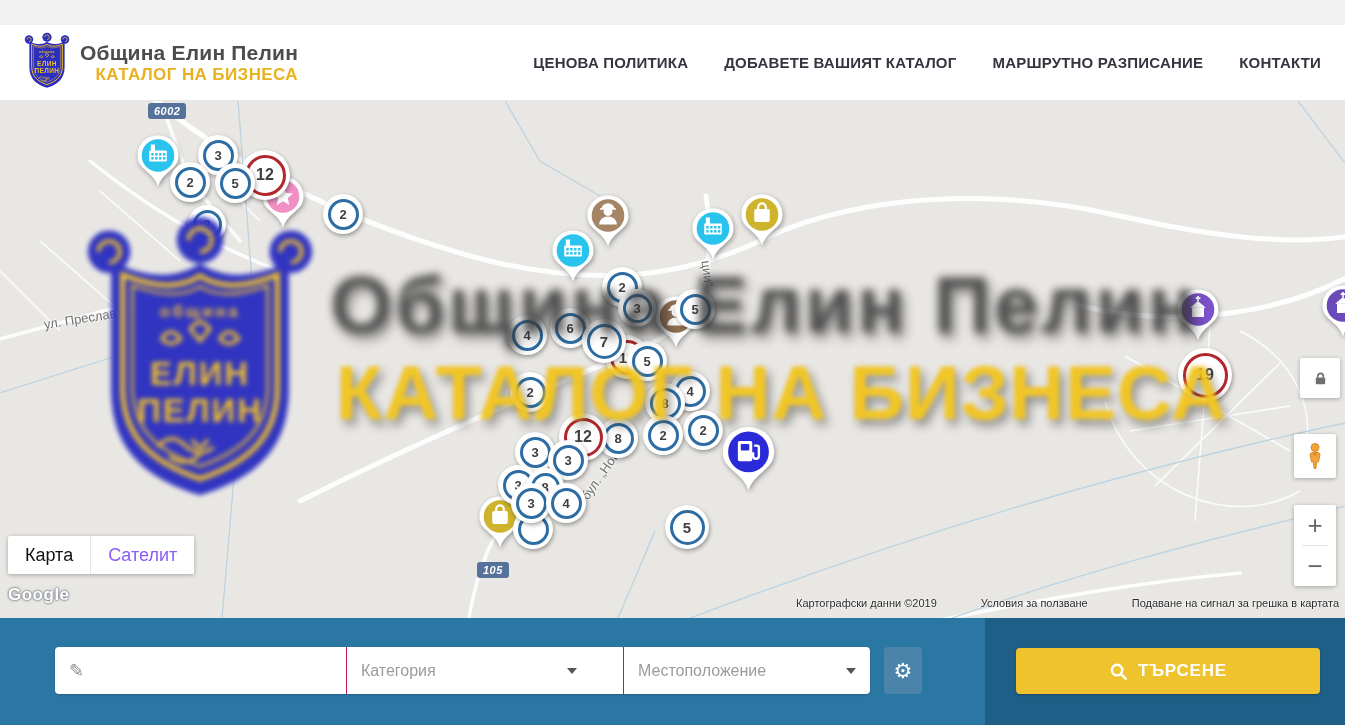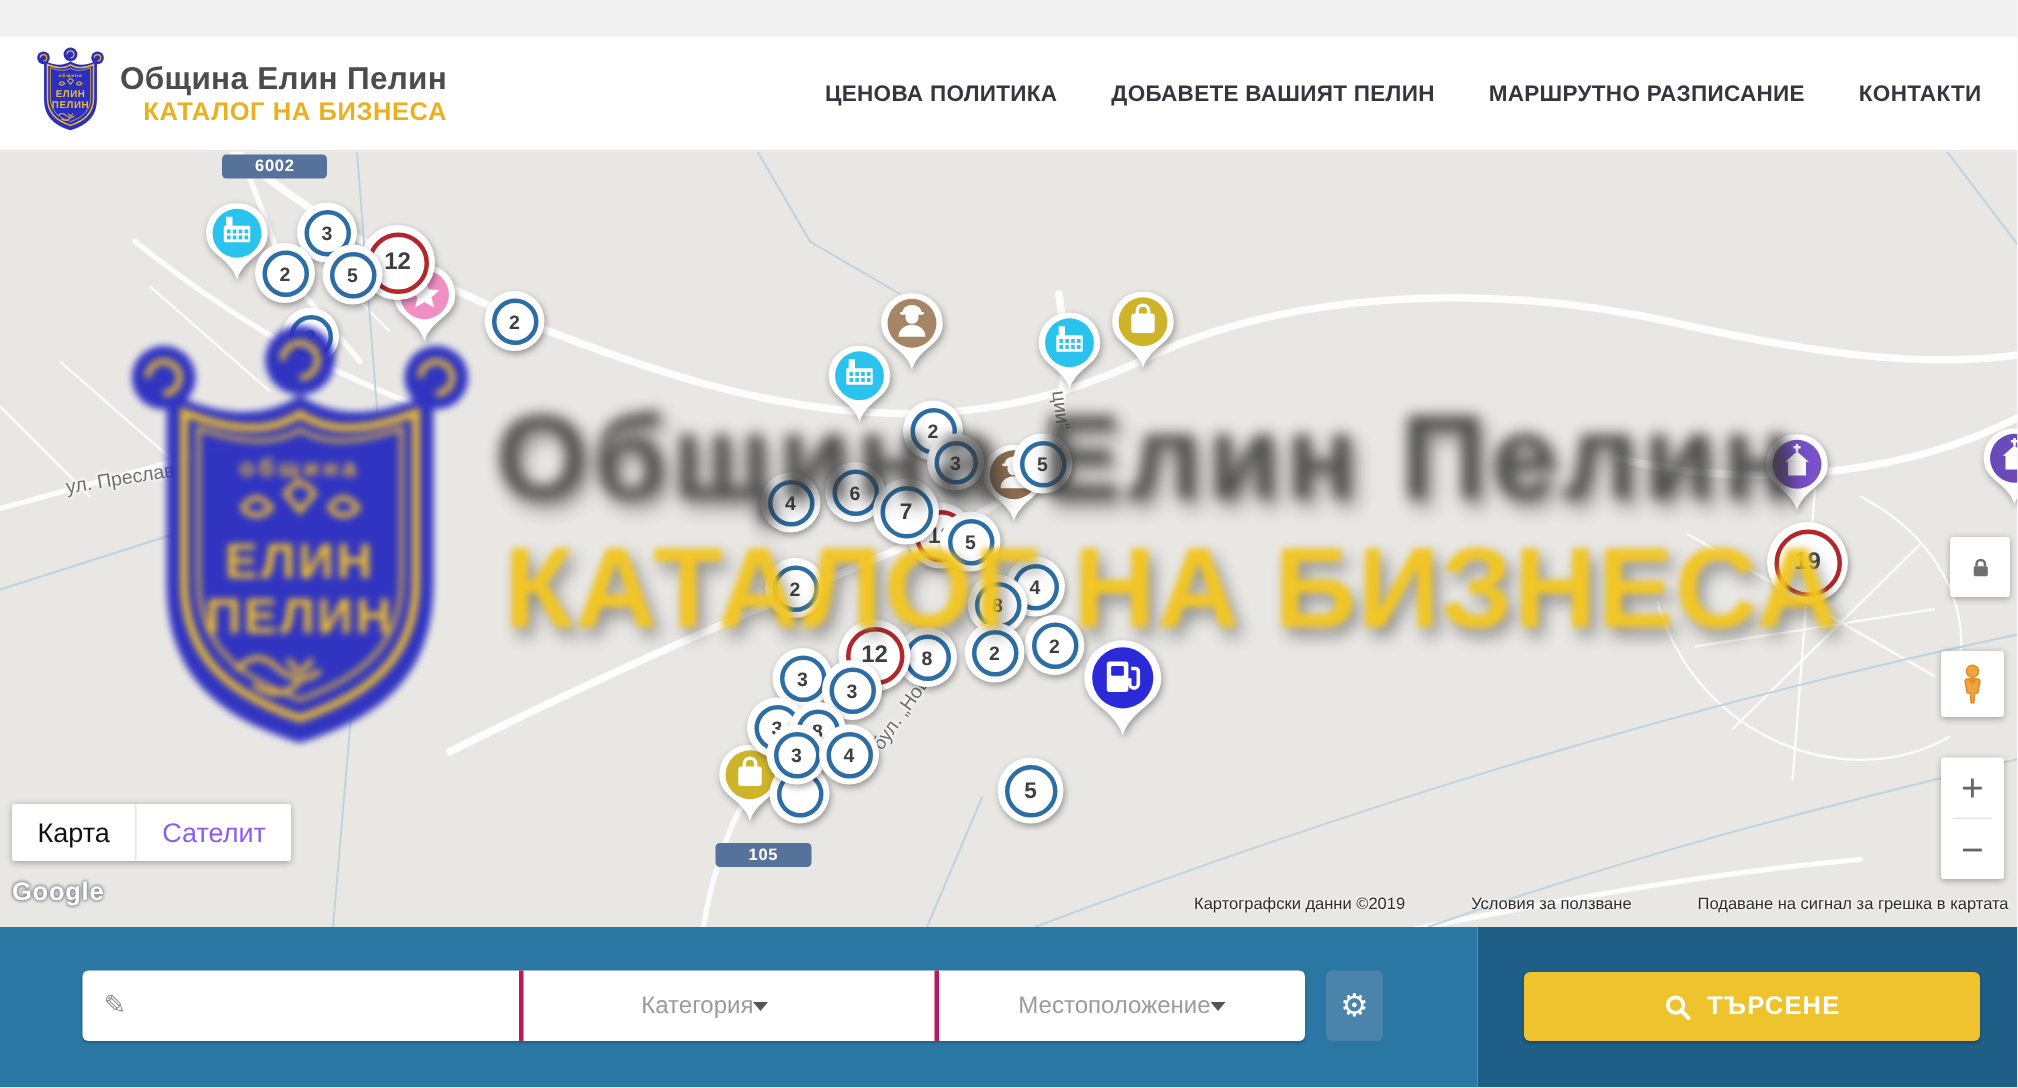--- a/index.html
+++ b/index.html
@@ -14,21 +14,21 @@
   .logo-title{font-size:21px;font-weight:bold;color:#4c4c4c;letter-spacing:.2px;}
   .logo-subtitle{font-size:17px;font-weight:bold;color:#e9b120;letter-spacing:.4px;text-align:right;}
   .nav{display:flex;align-items:center;gap:36px;}
   .nav a{font-size:15px;font-weight:bold;color:#35353f;text-decoration:none;letter-spacing:.2px;white-space:nowrap;}
 
   
   .map{position:absolute;left:0;top:101px;width:1345px;height:517px;overflow:hidden;background:#e9e7e4;cursor:grab;}
   .roads{position:absolute;left:0;top:0;z-index:0;}
   #map-labels{position:absolute;inset:0;z-index:1;pointer-events:none;}
   .street-label{position:absolute;font-size:13px;color:#6f6f6f;white-space:nowrap;text-shadow:0 0 3px #fff,0 0 3px #fff,0 0 2px #fff;transform-origin:0 50%;}
-  .road-badge{position:absolute;background:#56729b;color:#fff;font-size:11px;font-weight:bold;padding:2px 22px;border-radius:3px;letter-spacing:.5px;line-height:1.1;}
+  .road-badge{position:absolute;background:#56729b;color:#fff;font-size:11px;font-weight:bold;padding:2px 6px;border-radius:3px;letter-spacing:.5px;line-height:1.1;font-style:italic;}
   #markers{position:absolute;inset:0;z-index:2;}
   .pin{position:absolute;}
   .pin svg{display:block;filter:drop-shadow(1px 2px 2.5px rgba(0,0,0,.35));}
   .cluster{position:absolute;border-radius:50%;background:#fff;box-shadow:1px 2px 4px rgba(0,0,0,.35);display:flex;align-items:center;justify-content:center;}
   .cluster .ring{border-radius:50%;background:#fff;display:flex;align-items:center;justify-content:center;font-weight:bold;color:#3f3f3f;}
 
   
   .watermark{position:absolute;inset:0;z-index:40;pointer-events:none;}
   #crest-big{position:absolute;left:84px;top:114px;width:232px;height:296px;filter:blur(2.6px);opacity:.97;}
   .wm-line1{position:absolute;left:330px;top:158px;white-space:nowrap;font-size:80px;font-weight:bold;color:#3b3b3b;letter-spacing:3px;filter:blur(4.5px);opacity:.88;text-shadow:4px 6px 9px rgba(0,0,0,.5);}
@@ -49,21 +49,21 @@
   .zoomctl{position:absolute;left:1294px;top:404px;width:42px;z-index:50;background:#fff;border-radius:2px;box-shadow:0 1px 4px rgba(0,0,0,.3);display:flex;flex-direction:column;align-items:center;}
   .zoomctl button{border:none;background:none;width:100%;height:40px;font-size:26px;color:#666;cursor:pointer;line-height:38px;padding:0;}
   .zdiv{width:26px;height:1px;background:#e6e6e6;}
 
   
   .bottom-bar{position:absolute;left:0;top:618px;width:1345px;height:107px;}
   .bar-left{position:absolute;left:0;top:0;width:985px;height:107px;background:#2b77a4;}
   .bar-right{position:absolute;left:985px;top:0;width:360px;height:107px;background:#1f5e86;}
   .search-box{position:absolute;left:55px;top:29px;width:815px;height:47px;background:#fff;border-radius:4px;display:flex;align-items:stretch;box-shadow:0 1px 2px rgba(0,0,0,.2);}
   .field{display:flex;align-items:center;padding:0 14px;}
-  .field + .field{border-left:3px solid #be185d;justify-content:center;}
+  .field + .field{border-left:1px solid #be185d;}
   .f-keyword{width:303px;gap:10px;}
   .f-keyword .pencil{color:#8f8f8f;font-size:18px;}
   .f-keyword input{border:none;outline:none;flex:1;font-size:16px;color:#444;background:transparent;}
   .f-keyword input::placeholder{color:#9b9b9b;}
   .f-select{cursor:pointer;justify-content:space-between;}
   .f-cat{width:255px;}
   .f-loc{width:257px;margin-left:32px;}
   .f-select span{font-size:16px;color:#9b9b9b;}
   .arr{width:0;height:0;border-left:5px solid transparent;border-right:5px solid transparent;border-top:6px solid #555;}
   .gear-btn{position:absolute;left:884px;top:29px;width:38px;height:47px;border:none;border-radius:4px;background:#4a84aa;color:#fff;font-size:21px;cursor:pointer;display:flex;align-items:center;justify-content:center;}
@@ -101,21 +101,21 @@
               <path d="M56,116 q4,8 8,0"></path>
     </g>
           </svg></span>
       <span class="logo-text">
         <span class="logo-title">Община Елин Пелин</span>
         <span class="logo-subtitle">КАТАЛОГ НА БИЗНЕСА</span>
       </span>
     </a>
     <nav class="nav">
       <a>ЦЕНОВА ПОЛИТИКА</a>
-      <a>ДОБАВЕТЕ ВАШИЯТ ПЕЛИН</a>
+      <a>ДОБАВЕТЕ ВАШИЯТ КАТАЛОГ</a>
       <a>МАРШРУТНО РАЗПИСАНИЕ</a>
       <a>КОНТАКТИ</a>
     </nav>
   </div>
 
   <div class="map">
     <svg class="roads" width="1345" height="517" viewBox="0 0 1345 517">
       <rect width="1345" height="517" fill="#e9e7e4"></rect>
       <g stroke="#ffffff" stroke-width="5" fill="none" opacity="0.95" stroke-linecap="round">
         <path d="M150,-5 C220,55 330,115 470,155 C600,190 690,175 770,135"></path>

